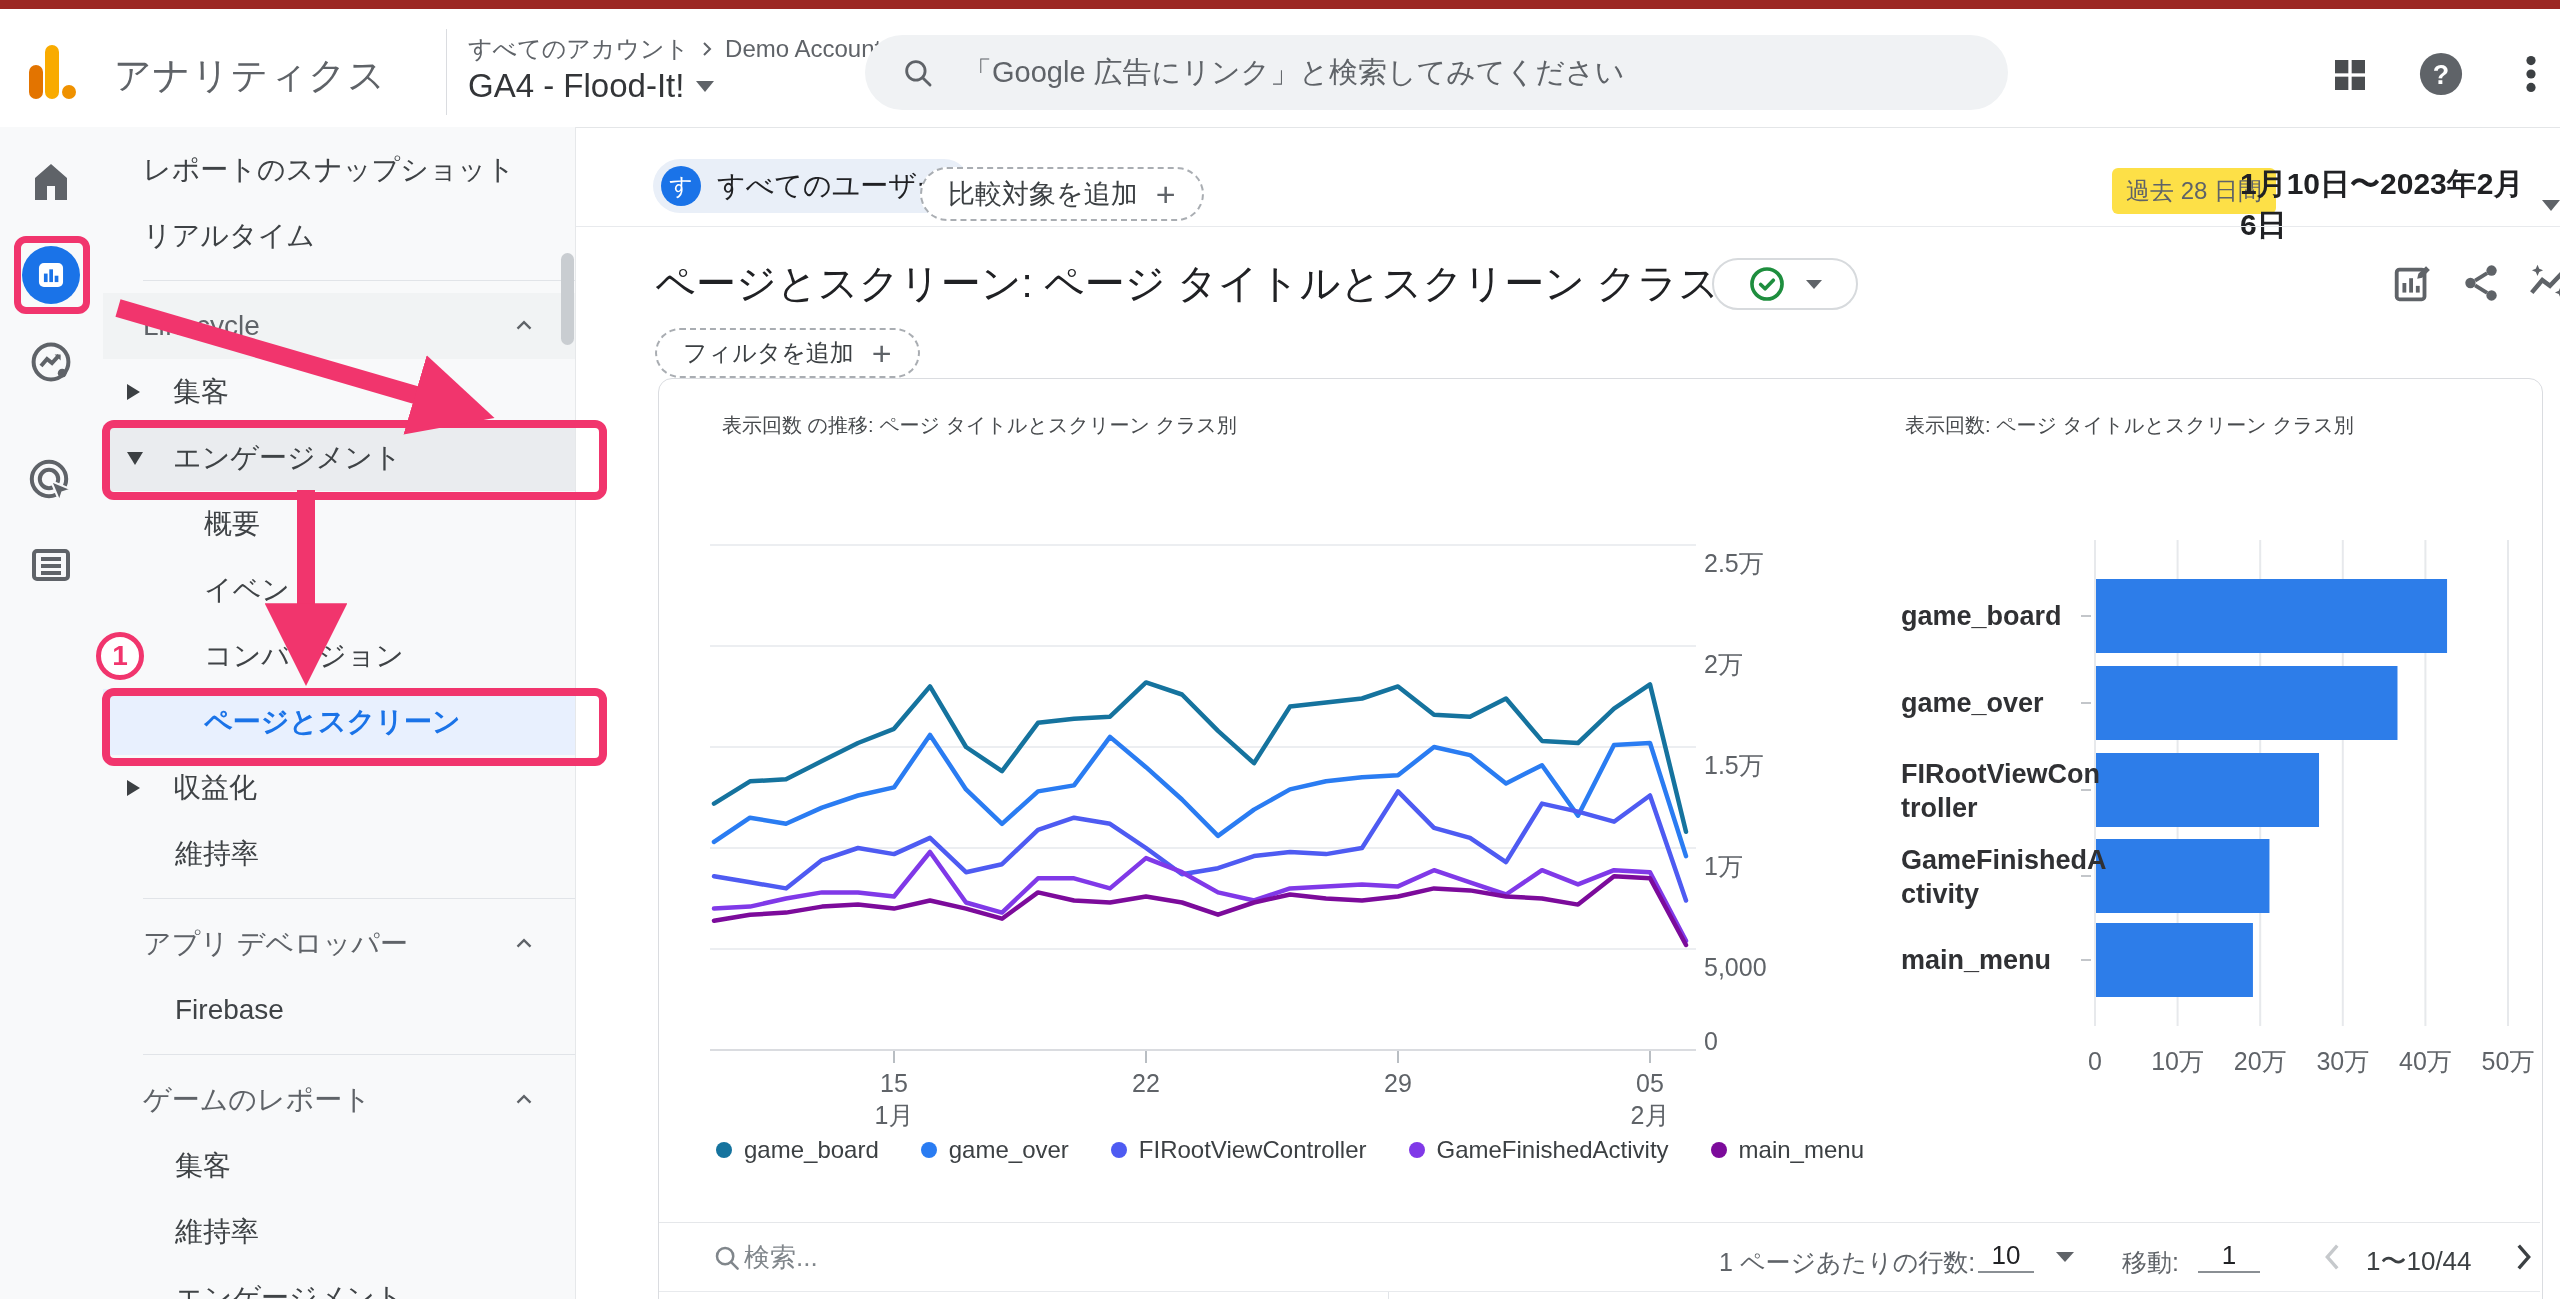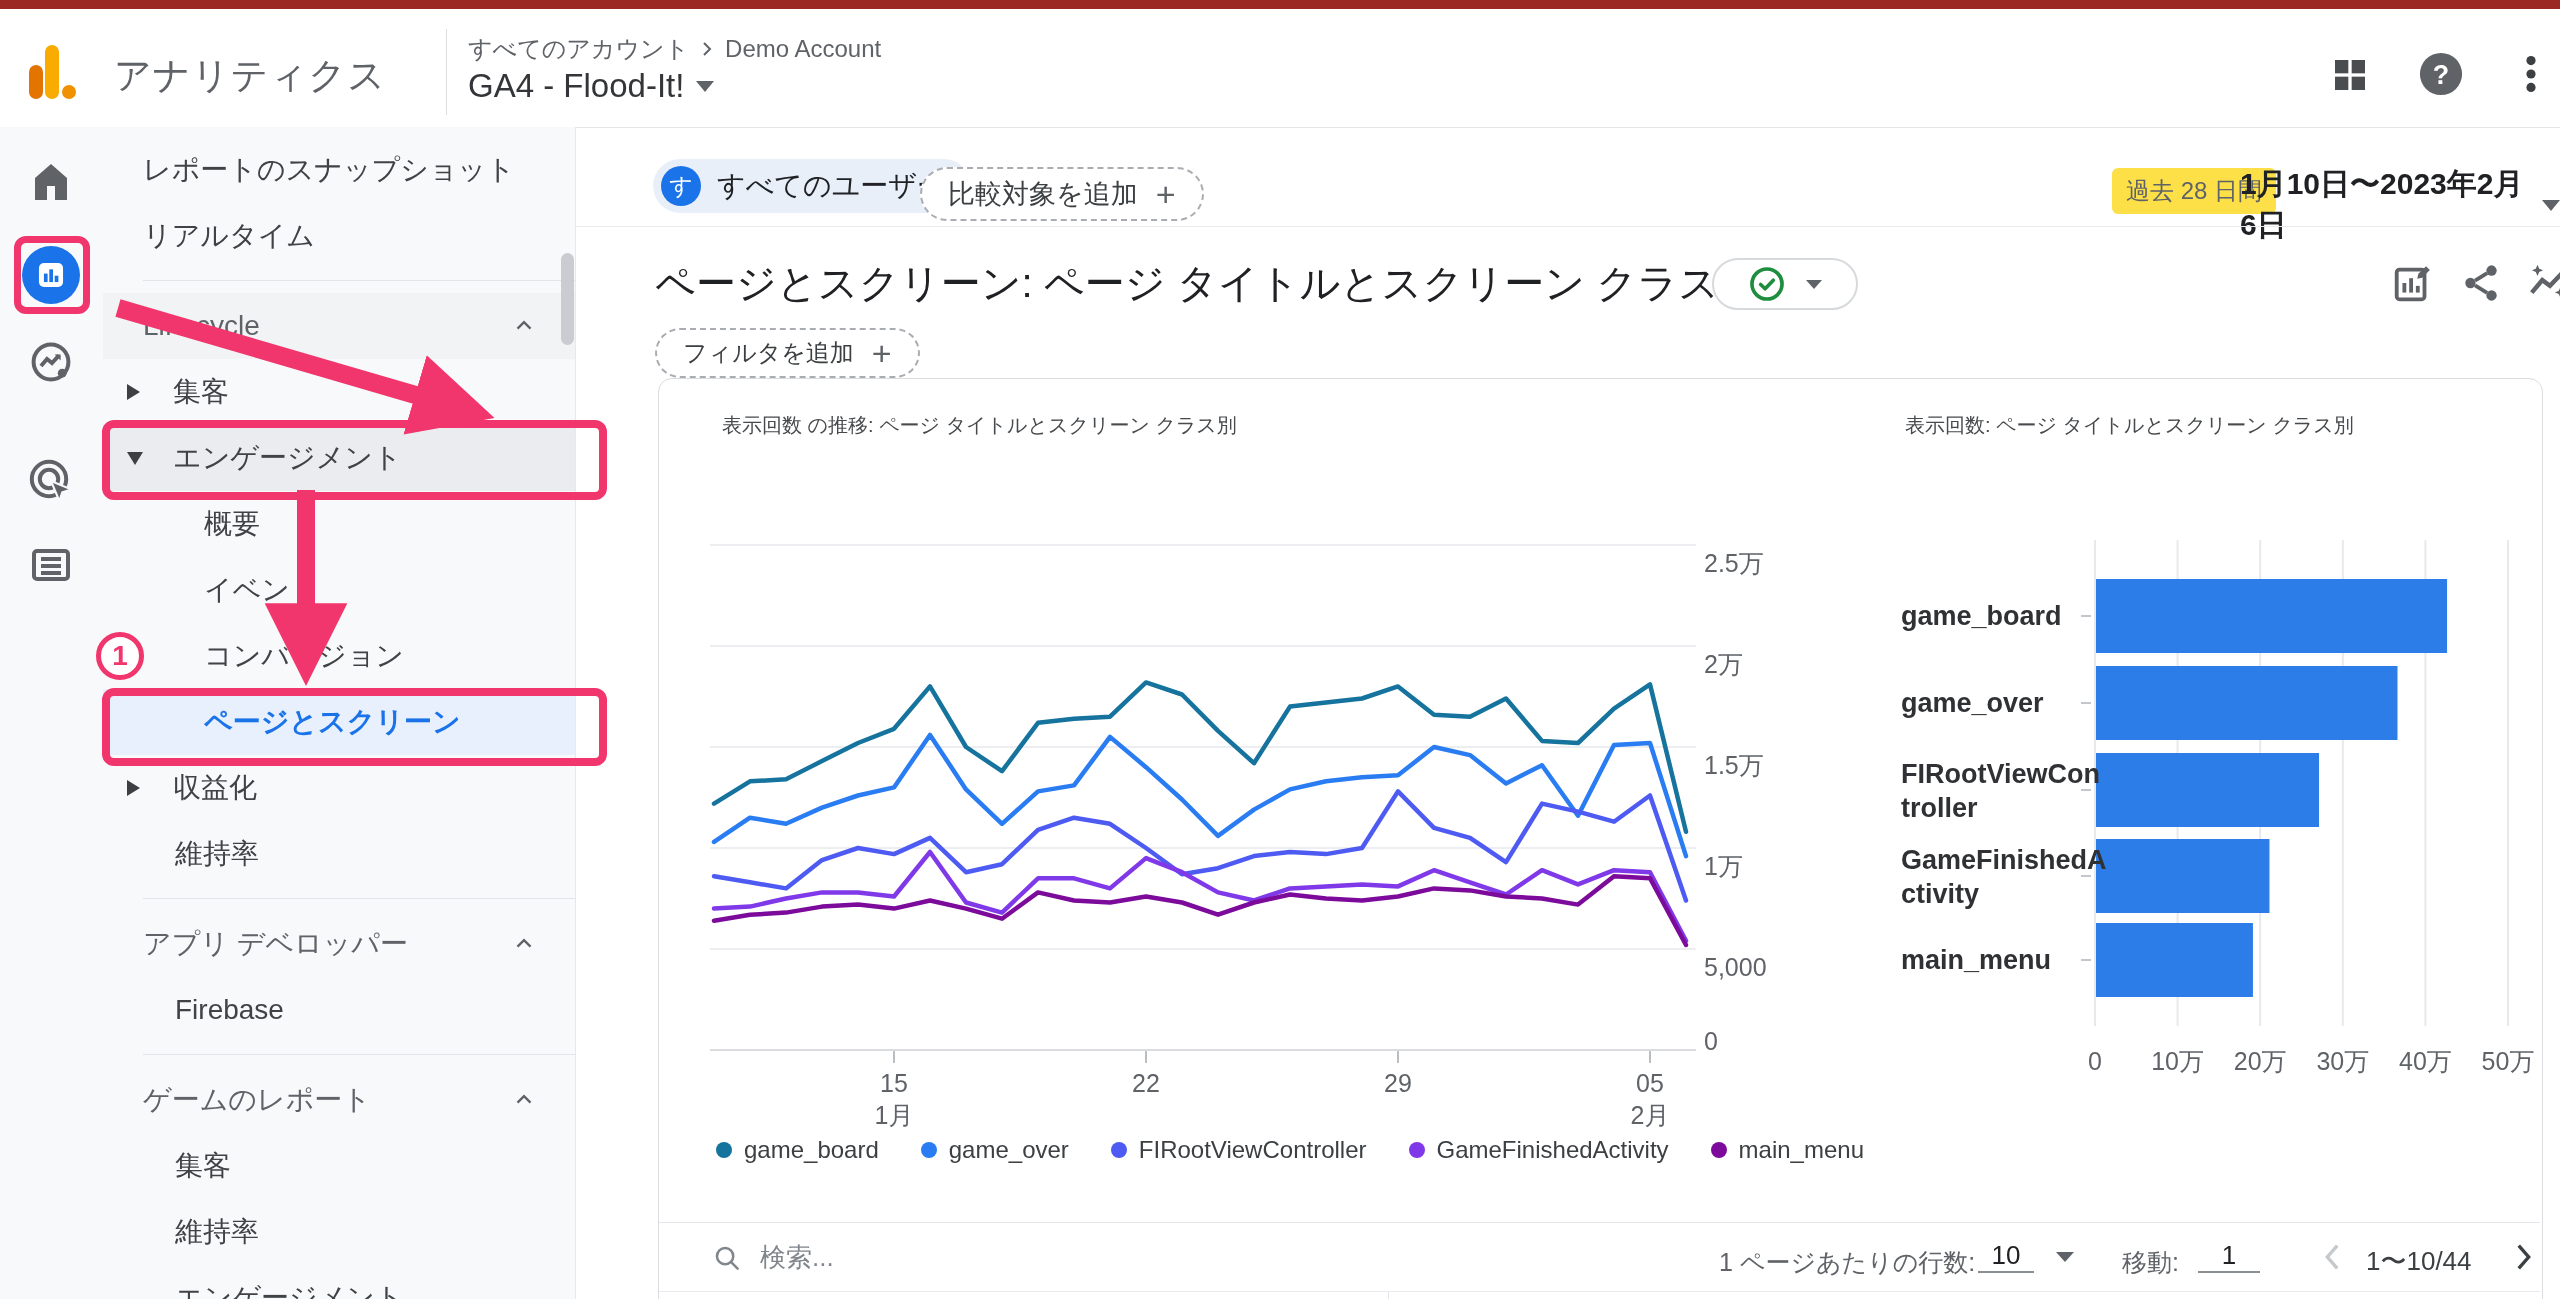--- a/index.html
+++ b/index.html
@@ -59,21 +59,21 @@
 
   
   .card{position:absolute;left:658px;top:378px;width:1883px;height:960px;background:#fff;border:1.5px solid #dadce0;border-radius:14px;}
   .chart-title{position:absolute;top:412px;font-size:20px;color:#474a4d;}
   .legend{position:absolute;left:716px;top:1136px;display:flex;gap:42px;align-items:center;}
   .legend-item{display:flex;align-items:center;gap:12px;font-size:24px;color:#3c4043;cursor:pointer;}
   .legend-dot{width:16px;height:16px;border-radius:50%;display:inline-block;}
 
   
   .toolbar-divider{position:absolute;left:659px;top:1222px;width:1881px;height:1px;background:#e5e7ea;}
-  .tbl-search{position:absolute;left:712px;top:1240px;display:flex;align-items:center;gap:18px;}
+  .tbl-search{position:absolute;left:712px;top:1240px;display:flex;align-items:center;gap:2px;}
   .tbl-search-placeholder{font-size:26px;color:#80868b;}
   .rows-label{position:absolute;left:1719px;top:1246px;font-size:25px;color:#5f6368;}
   .underline-val{position:absolute;top:1240px;font-size:26px;color:#202124;text-align:center;border-bottom:2px solid #8a8f94;padding-bottom:0;}
   .goto-label{position:absolute;left:2122px;top:1246px;font-size:25px;color:#5f6368;}
   .range-text{position:absolute;left:2366px;top:1244px;font-size:26px;color:#3c4043;}
   .table-colline{position:absolute;left:1388px;top:1292px;width:1px;height:7px;background:#e1e4e8;}
   .table-headline{position:absolute;left:659px;top:1291px;width:1881px;height:1px;background:#e8eaed;}
 </style>
 </head>
 <body>
@@ -96,20 +96,27 @@
       <svg width="20" height="20" viewBox="0 0 20 20">
           <polyline points="7,4 13,10 7,16" fill="none" stroke="#5f6368" stroke-width="2"></polyline>
         </svg>
       <span>Demo Account</span>
     </div>
     <div class="property-title">
       <span>GA4 - Flood-It!</span>
       <span class="caret-down"></span>
     </div>
 
+    <div class="search-bar">
+      <svg width="34" height="34" viewBox="0 0 24 24">
+        <circle cx="10.5" cy="10.5" r="6.5" fill="none" stroke="#5f6368" stroke-width="2"></circle>
+        <line x1="15.3" y1="15.3" x2="20.5" y2="20.5" stroke="#5f6368" stroke-width="2" stroke-linecap="round"></line>
+      </svg>
+      <span class="search-placeholder">「Google 広告にリンク」と検索してみてください</span>
+    </div>
 
     <svg class="abs" style="left:2330px;top:46px;" width="40" height="40" viewBox="0 0 24 24">
       <rect x="3" y="3" width="8" height="8" fill="#4a4d50"></rect>
         <rect x="13" y="3" width="8" height="8" fill="#4a4d50"></rect>
       <rect x="3" y="13" width="8" height="8" fill="#4a4d50"></rect>
         <rect x="13" y="13" width="8" height="8" fill="#4a4d50"></rect>
     </svg>
     <svg class="abs" style="left:2418px;top:42px;" width="46" height="46" viewBox="0 0 24 24">
       <circle cx="12" cy="12" r="11" fill="#5f6368"></circle>
       <text x="12" y="17" text-anchor="middle" font-size="14" font-weight="bold" fill="#ffffff" font-family="Liberation Sans,sans-serif">?</text>

